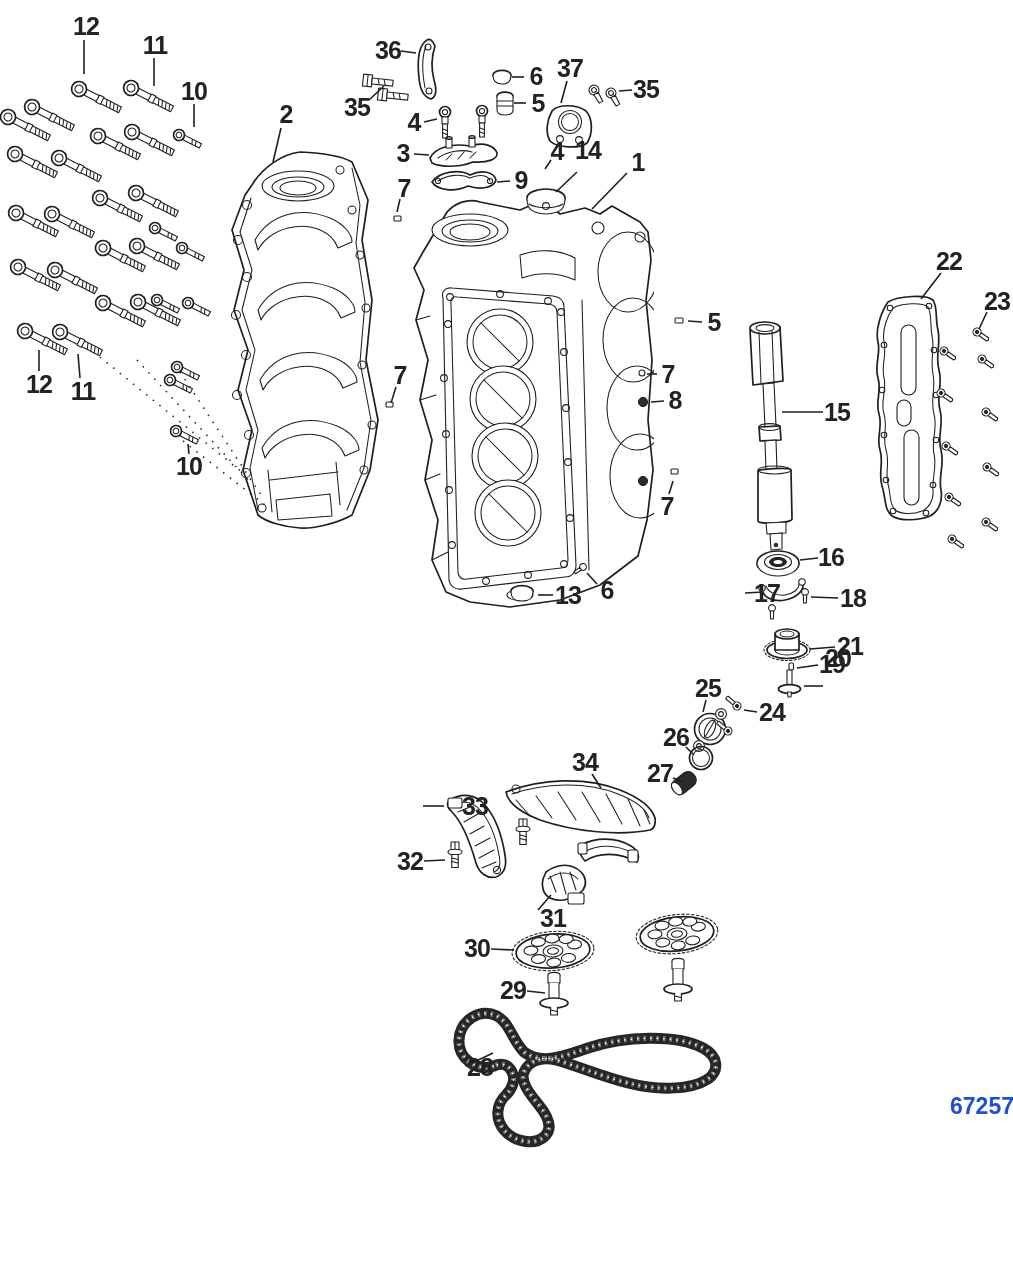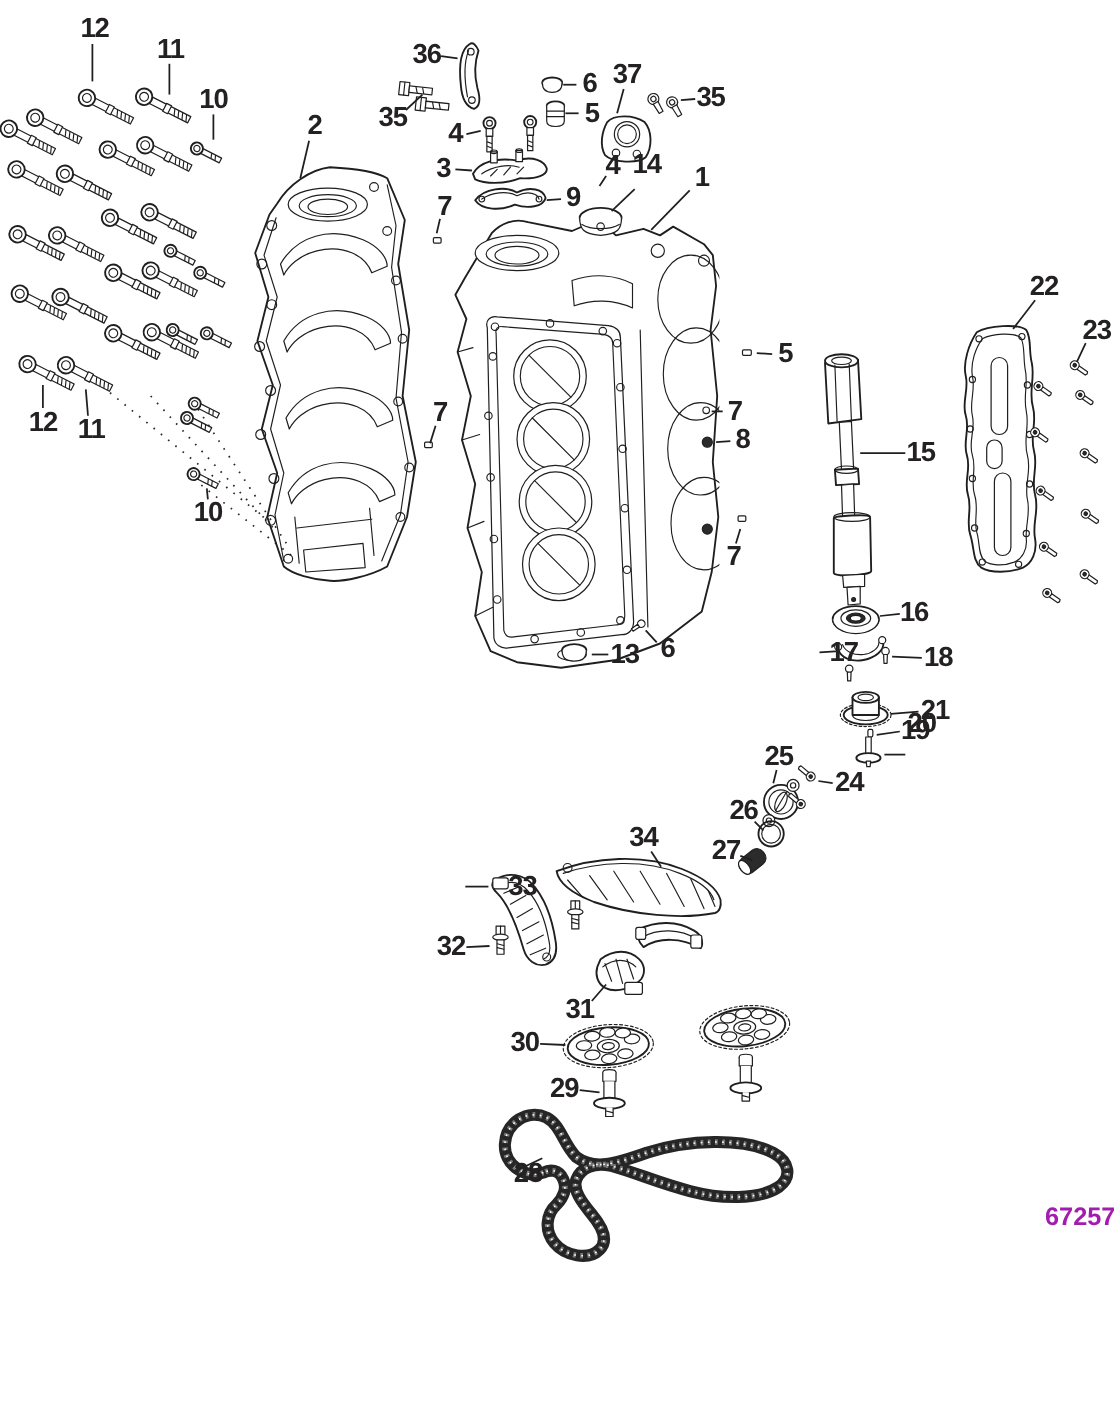--- a/index.html
+++ b/index.html
@@ -7,21 +7,21 @@
          font-family:"Liberation Sans", sans-serif;}
   #art{position:absolute;left:0;top:0;}
   .ln{fill:none;stroke:#1f1f1f;stroke-width:1.7;stroke-linecap:round;stroke-linejoin:round;}
   .tn{fill:none;stroke:#1f1f1f;stroke-width:1.05;stroke-linecap:round;stroke-linejoin:round;}
   .fw{fill:#ffffff;stroke:#1f1f1f;stroke-width:1.7;stroke-linejoin:round;}
   .fw2{fill:#ffffff;stroke:#1f1f1f;stroke-width:1.1;stroke-linejoin:round;}
   .fd{fill:#2b2b2b;stroke:#1f1f1f;stroke-width:1;}
   .dot{fill:none;stroke:#2a2a2a;stroke-width:1.6;stroke-dasharray:1.5 7;}
   .callout{position:absolute;transform:translate(-50%,-50%);color:#242122;
            font-weight:bold;font-size:25px;letter-spacing:-1px;white-space:nowrap;}
-  #drawing-number{position:absolute;color:#a21caf;font-weight:bold;font-size:23px;
+  #drawing-number{position:absolute;color:#1d4ed8;font-weight:bold;font-size:23px;
            transform:translate(-50%,-50%);}
 </style>
 </head>
 <body>
 
 <div id="stage">
 <svg id="art" width="1013" height="1275" viewBox="0 0 1013 1275">
   <defs>
     <g id="boltL">
       <path class="fw2" d="M7 -3.2 L46 -3.2 L46 3.2 L7 3.2 Z"></path>
@@ -612,17 +612,17 @@
     <div class="callout" style="left: 838px; top: 658px;">20</div>
     <div class="callout" style="left: 708px; top: 688px;">25</div>
     <div class="callout" style="left: 772px; top: 712px;">24</div>
     <div class="callout" style="left: 676px; top: 737px;">26</div>
     <div class="callout" style="left: 660px; top: 773px;">27</div>
     <div class="callout" style="left: 949px; top: 261px;">22</div>
     <div class="callout" style="left: 997px; top: 301px;">23</div>
     <div class="callout" style="left: 585px; top: 762px;">34</div>
     <div class="callout" style="left: 428px; top: 806px; margin-left: 47px;">33</div>
     <div class="callout" style="left: 410px; top: 861px;">32</div>
-    <div class="callout" style="left: 527px; top: 918px;">31</div>
+    <div class="callout" style="left: 553px; top: 918px;">31</div>
     <div class="callout" style="left: 477px; top: 948px;">30</div>
     <div class="callout" style="left: 513px; top: 990px;">29</div>
     <div class="callout" style="left: 459px; top: 1067px; margin-left: 21px;">28</div>
   </div>
 
 </body></html>

